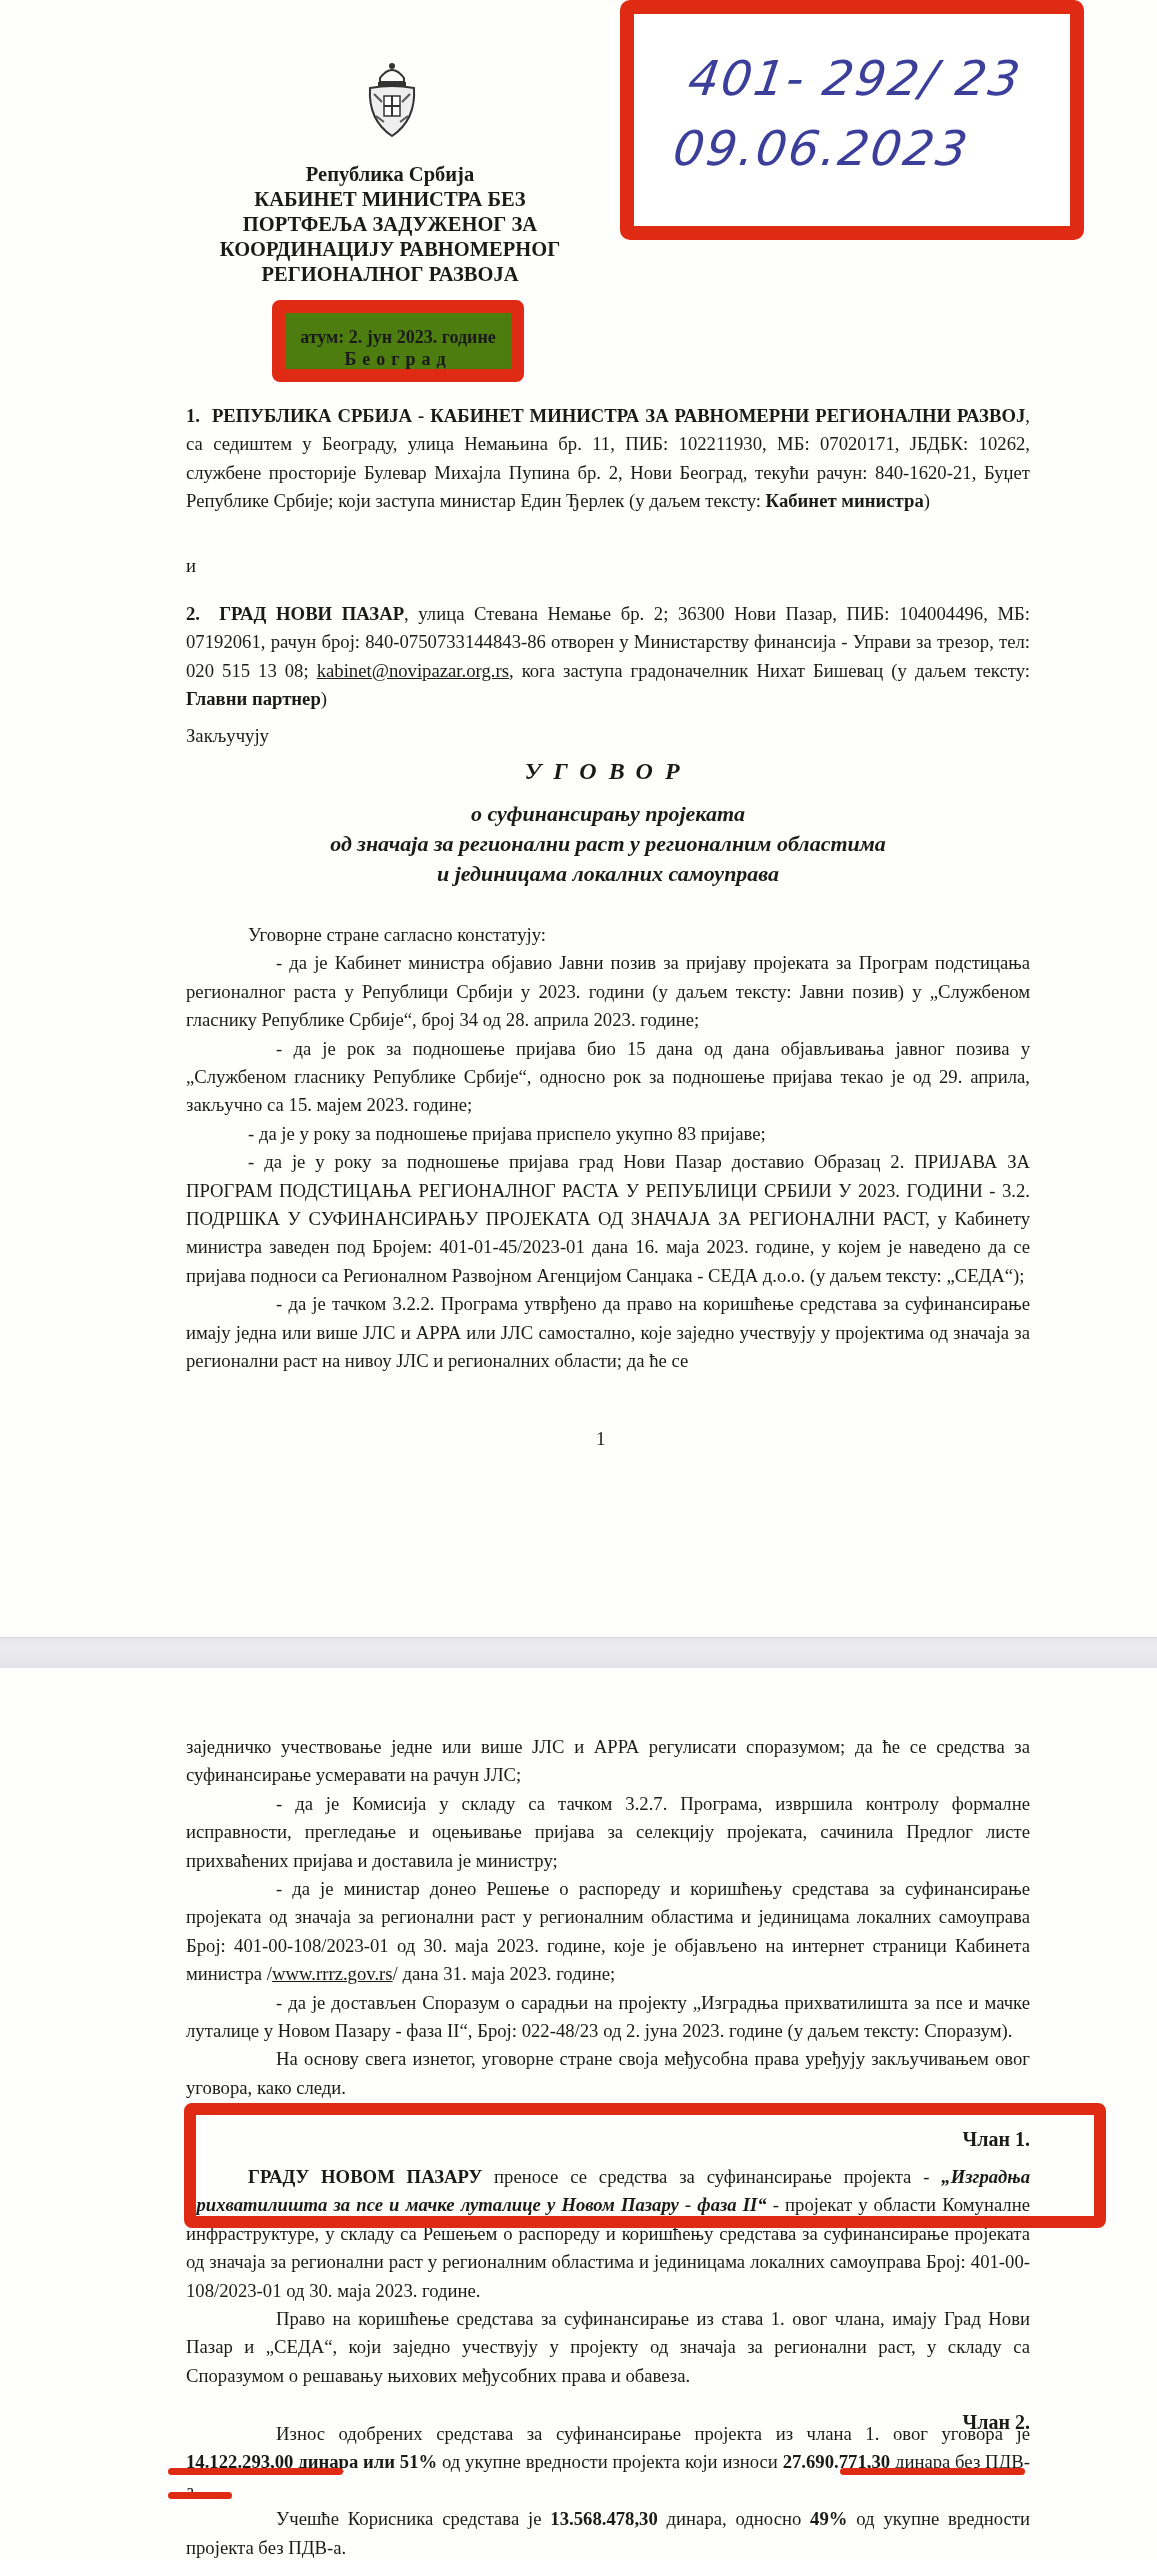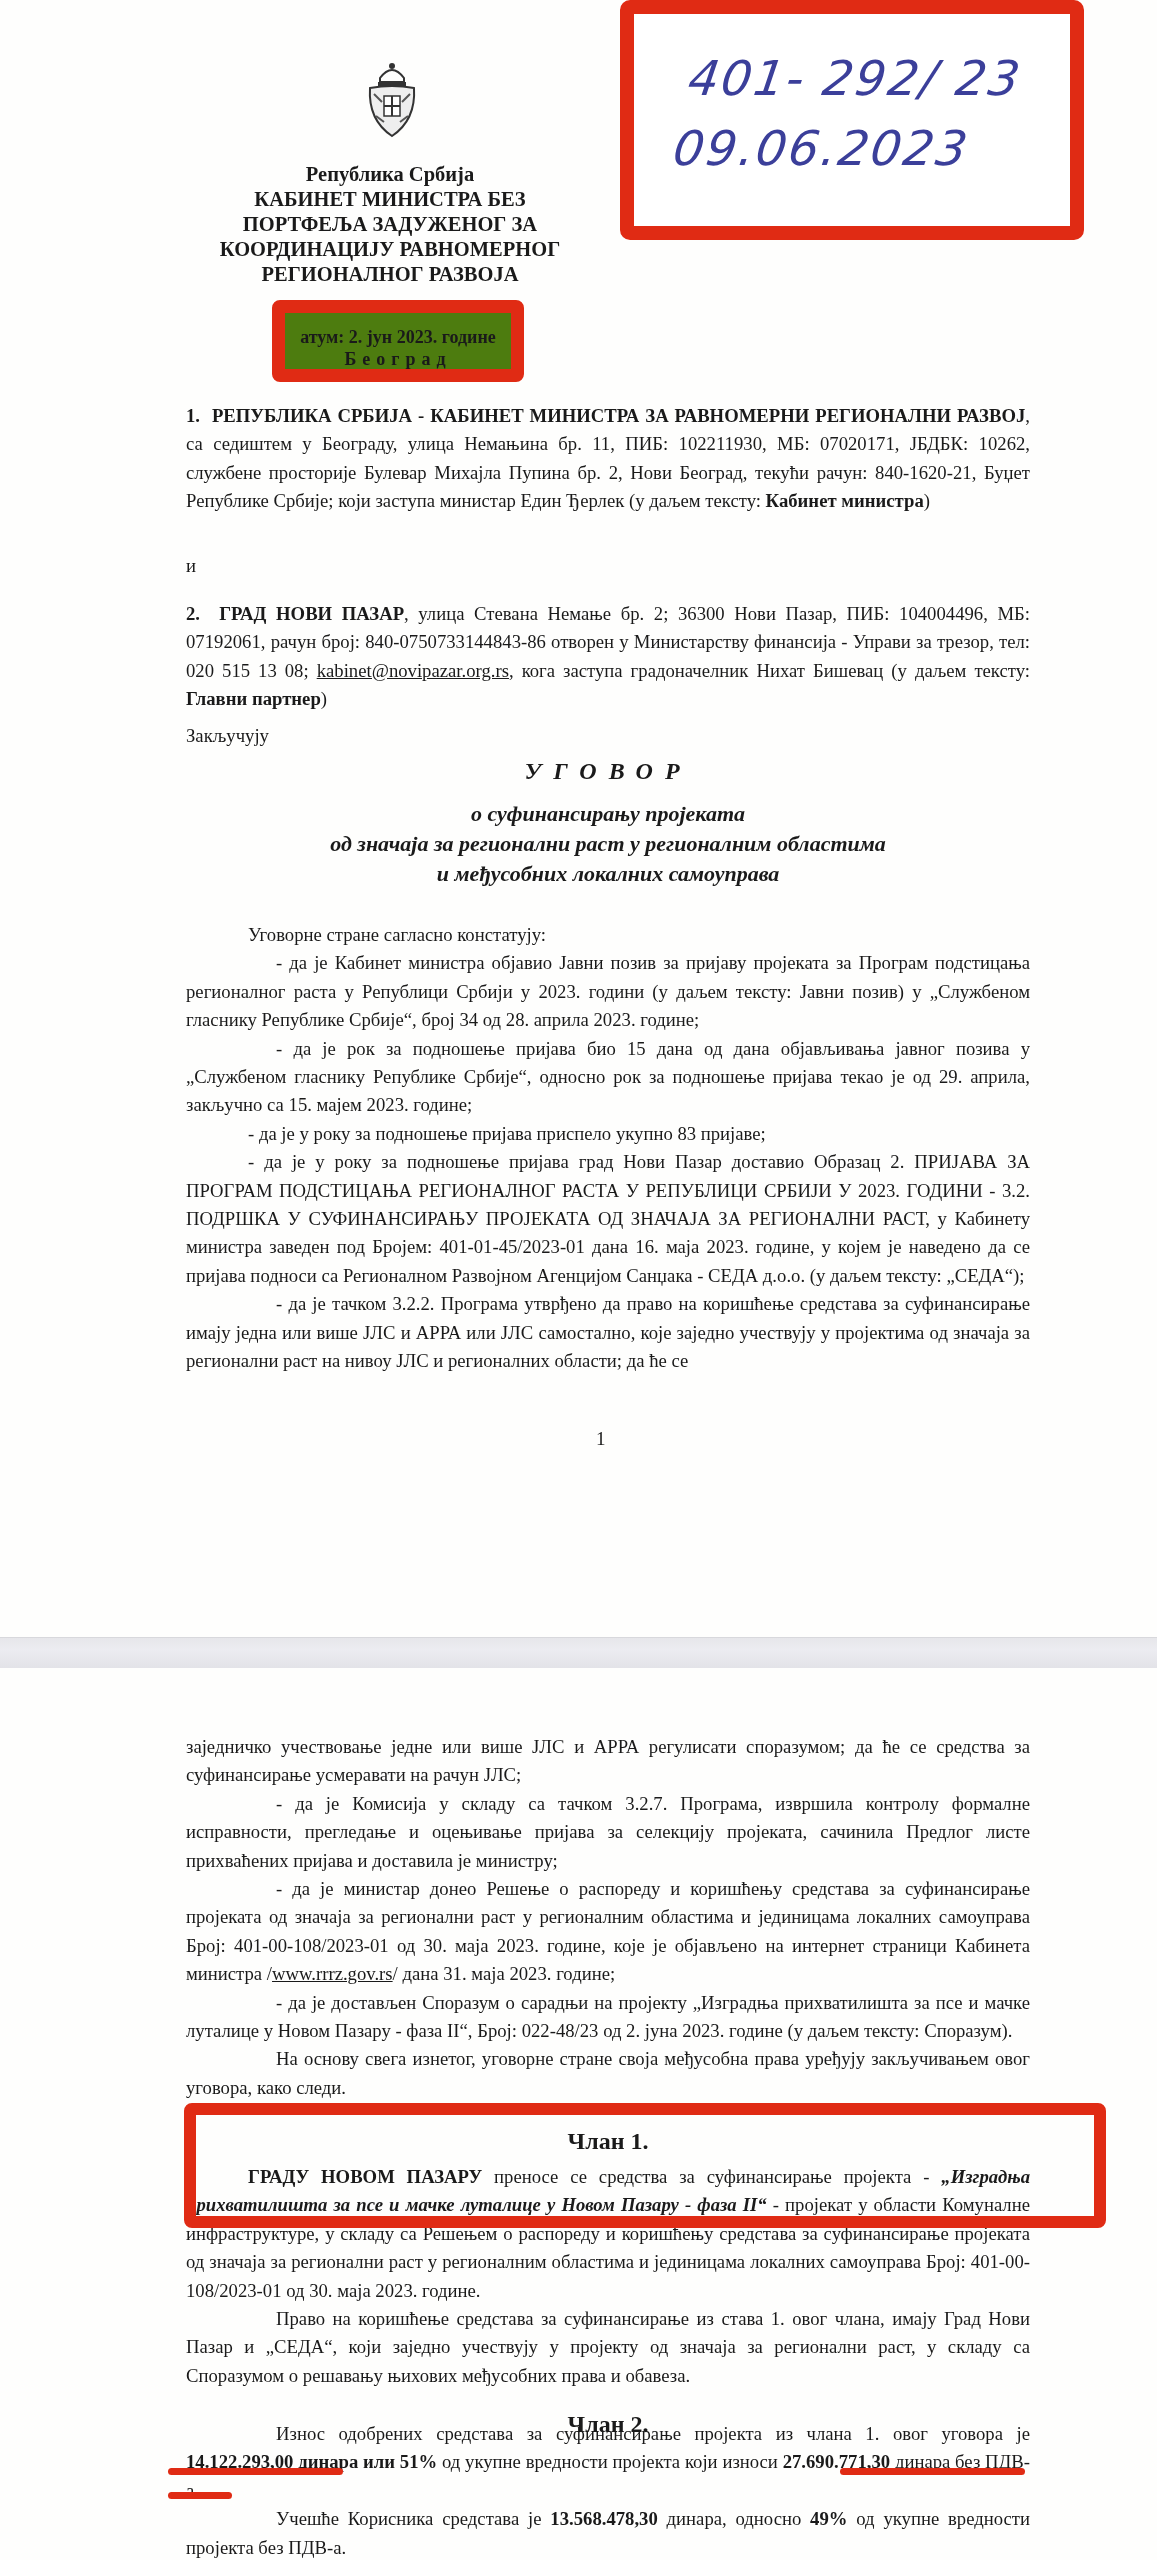--- a/index.html
+++ b/index.html
@@ -39,21 +39,21 @@
   .b { font-weight: bold; }
   .u { text-decoration: underline; }
   .bi { font-weight: bold; font-style: italic; }
 
   .title-block { position: absolute; left: 186px; width: 844px; text-align: center; font-weight: bold; font-style: italic; }
   .title-main { font-size: 24px; letter-spacing: 12px; }
   .title-sub { font-size: 22px; line-height: 30px; }
 
   .page-num { position: absolute; left: 596px; top: 1428px; font-size: 19px; }
 
-  .article { position: absolute; left: 186px; width: 844px; text-align: center; font-weight: bold; font-size: 24px; }
+  .article { position: absolute; left: 186px; width: 844px; text-align: right; font-weight: bold; font-size: 20px; }
 
   .art1-box { position: absolute; left: 184px; top: 2103px; width: 922px; height: 125px; border: 12px solid #e02b14; border-radius: 8px; box-sizing: border-box; }
   .red-underline { position: absolute; height: 7px; background: #e02b14; border-radius: 4px; }
 </style>
 </head>
 <body>
 
 <div class="page page1"></div>
 
 <svg class="abs coat" viewBox="0 0 60 78">
@@ -94,21 +94,21 @@
 <div class="txt" style="top:600px;">
   <p><span class="b">2.</span>&nbsp; <span class="b">ГРАД НОВИ ПАЗАР</span><span>, улица Стевана Немање бр. 2; 36300 Нови Пазар, ПИБ: 104004496, МБ: 07192061, рачун број: 840-0750733144843-86 отворен у Министарству финансија - Управи за трезор, тел: 020 515 13 08; </span><span class="u">kabinet@novipazar.org.rs</span><span>, кога заступа градоначелник Нихат Бишевац (у даљем тексту: </span><span class="b">Главни партнер</span><span>)</span></p>
 </div>
 
 <div class="txt" style="top:722px;">Закључују</div>
 
 <div class="title-block" style="top:758px;">
   <div class="title-main">УГОВОР</div>
   <div class="title-sub" style="margin-top:14px;">о суфинансирању пројеката</div>
   <div class="title-sub">од значаја за  регионални раст у регионалним областима</div>
-  <div class="title-sub">и међусобних локалних самоуправа</div>
+  <div class="title-sub">и јединицама локалних самоуправа</div>
 </div>
 
 <div class="txt" style="top:921px;">
   <p class="indent">Уговорне стране сагласно констатују:</p>
   <p class="indent2">- да је Кабинет министра објавио Јавни позив за пријаву пројеката за Програм подстицања регионалног раста у Републици Србији у 2023. години (у даљем тексту: Јавни позив) у „Службеном гласнику Републике Србије“, број 34 од 28. априла 2023. године;</p>
   <p class="indent2">- да је рок за подношење пријава био 15 дана од дана објављивања јавног позива у „Службеном гласнику Републике Србије“, односно рок за подношење пријава текао је од 29. априла, закључно са 15. мајем 2023. године;</p>
   <p class="indent">- да је у року за подношење пријава приспело укупно 83 пријаве;</p>
   <p class="indent">- да је у року за подношење пријава град Нови Пазар доставио Образац 2. ПРИЈАВА ЗА ПРОГРАМ ПОДСТИЦАЊА РЕГИОНАЛНОГ РАСТА У РЕПУБЛИЦИ СРБИЈИ У 2023. ГОДИНИ - 3.2. ПОДРШКА У СУФИНАНСИРАЊУ ПРОЈЕКАТА ОД ЗНАЧАЈА ЗА РЕГИОНАЛНИ РАСТ,  у Кабинету министра заведен под Бројем: 401-01-45/2023-01 дана 16. маја 2023. године, у којем је наведено да се пријава подноси са Регионалном Развојном Агенцијом Санџака - СЕДА д.о.о. (у даљем тексту: „СЕДА“);</p>
   <p class="indent2">- да је тачком 3.2.2. Програма утврђено да право на коришћење средстава за суфинансирање имају једна или више ЈЛС и АРРА или ЈЛС самостално, које заједно учествују у пројектима од значаја за регионални раст на нивоу ЈЛС и регионалних области; да ће се</p>
 </div>

